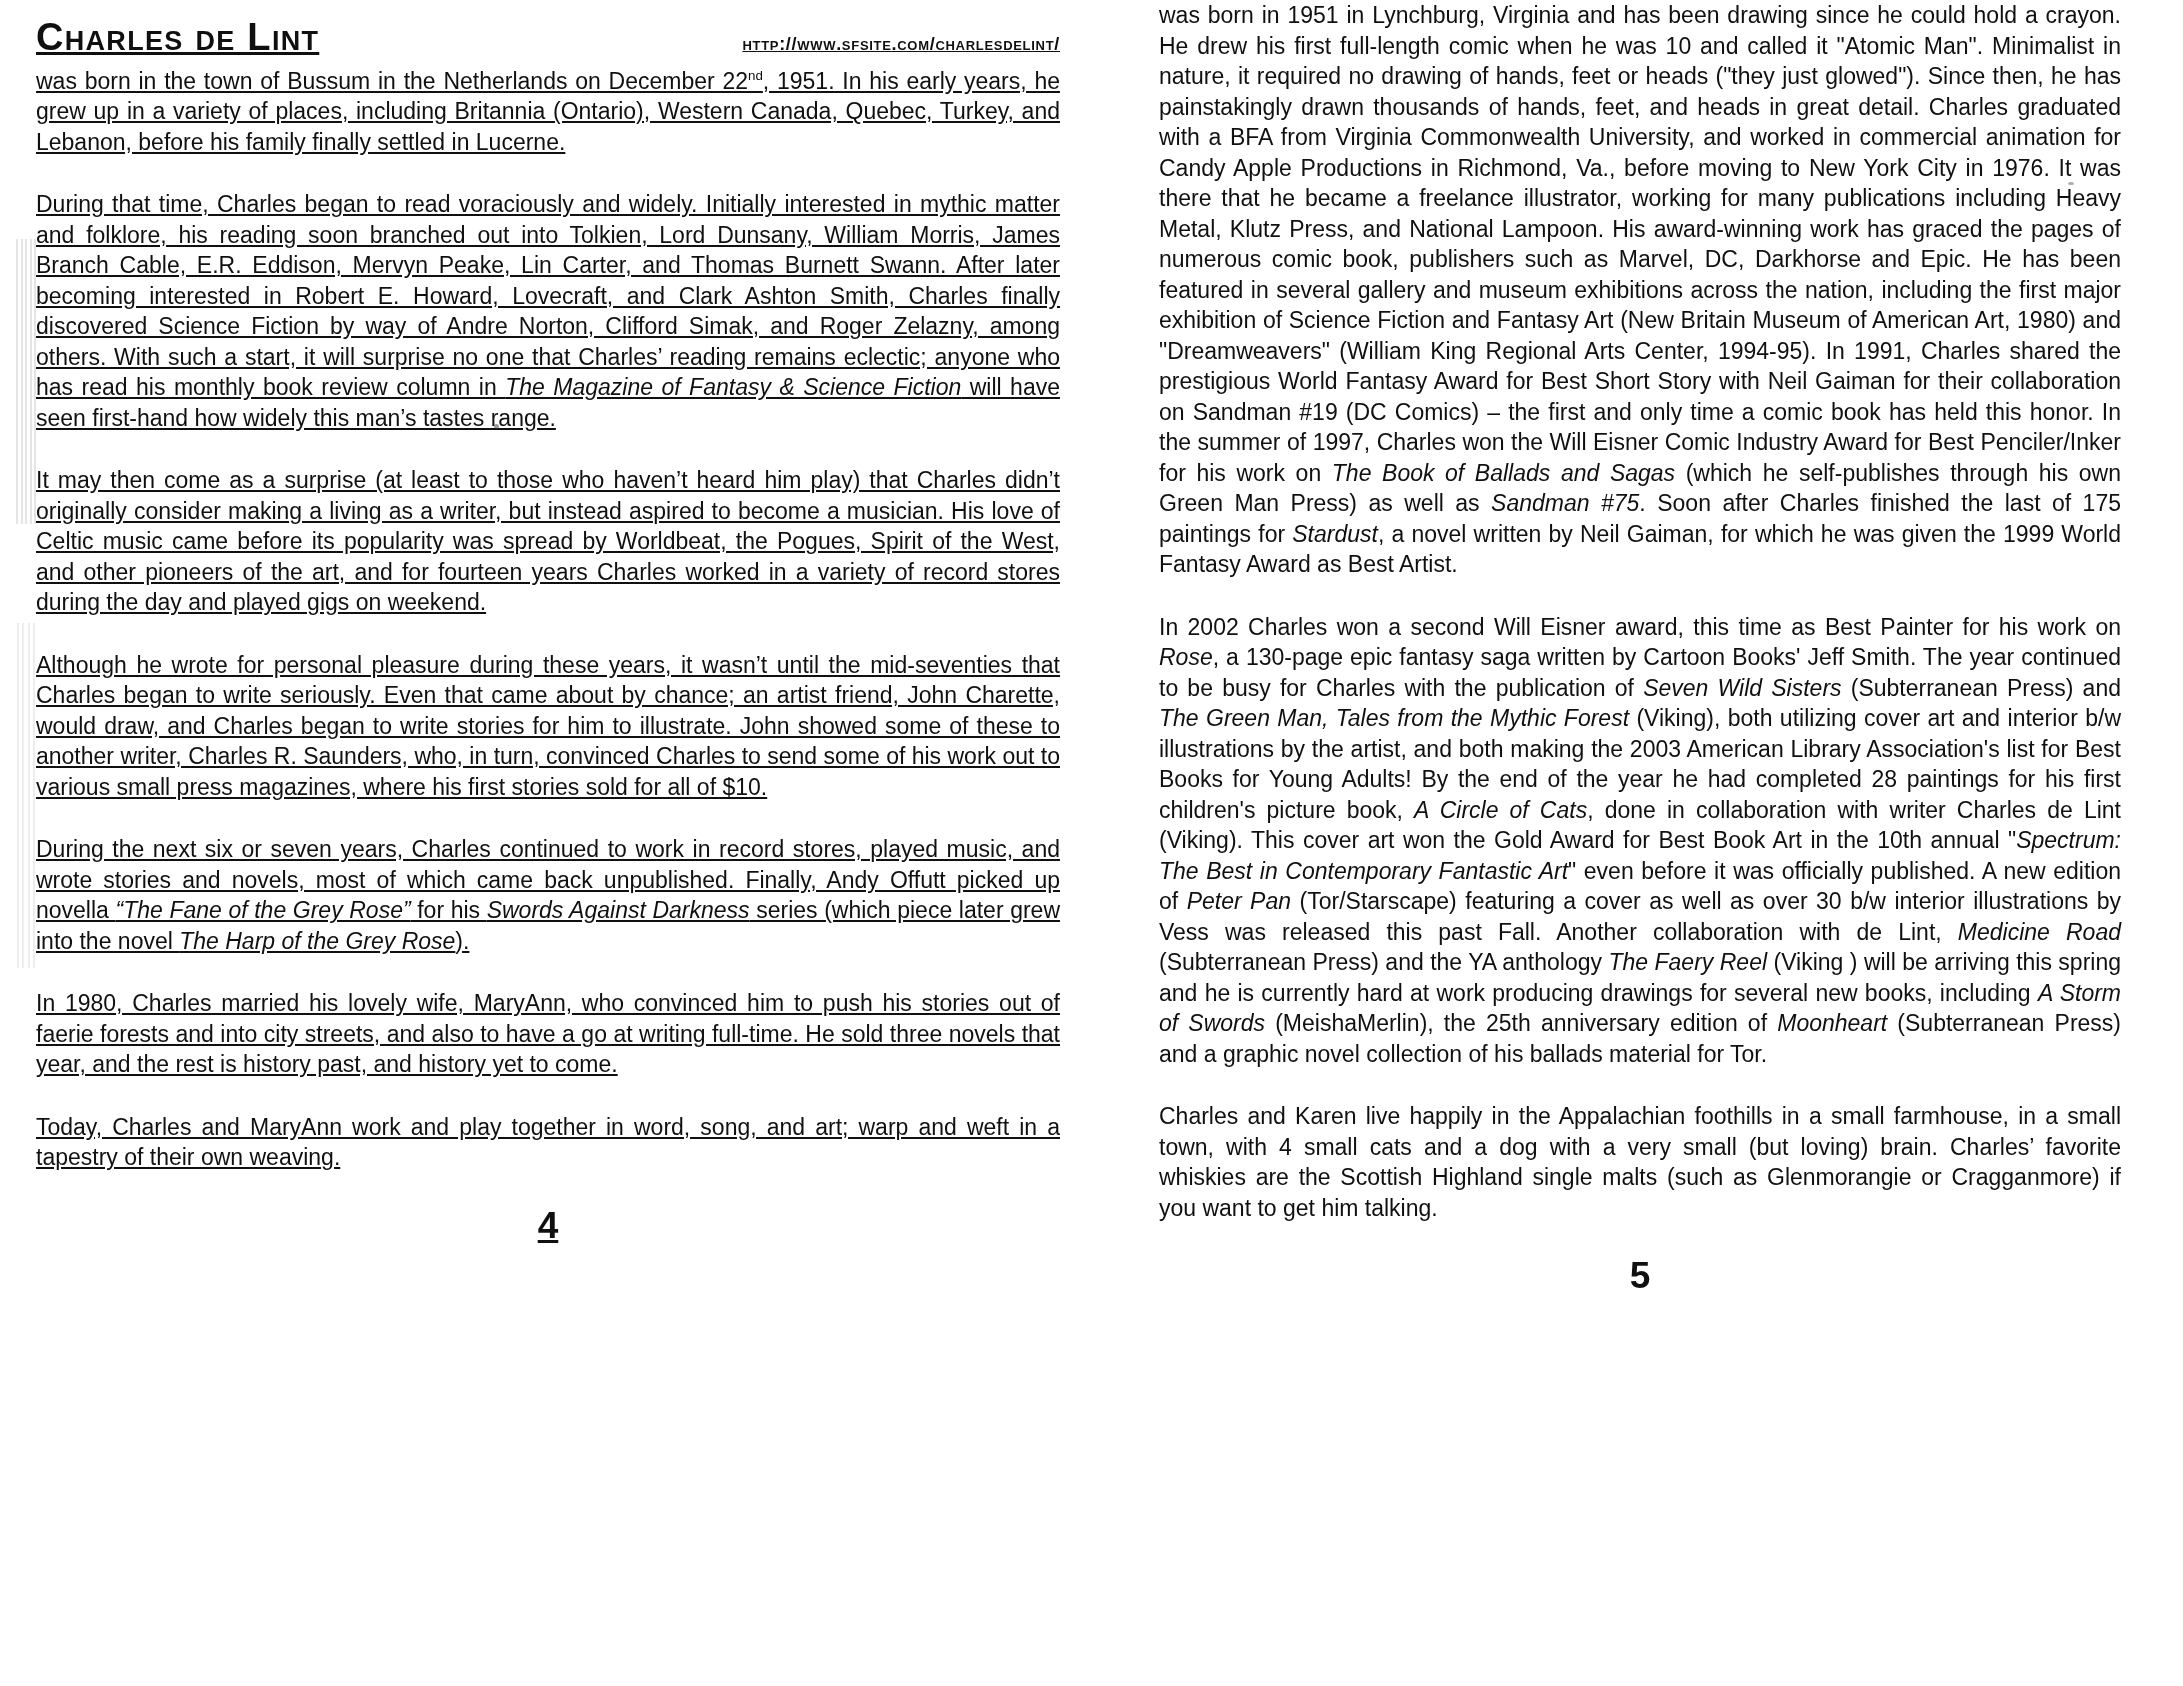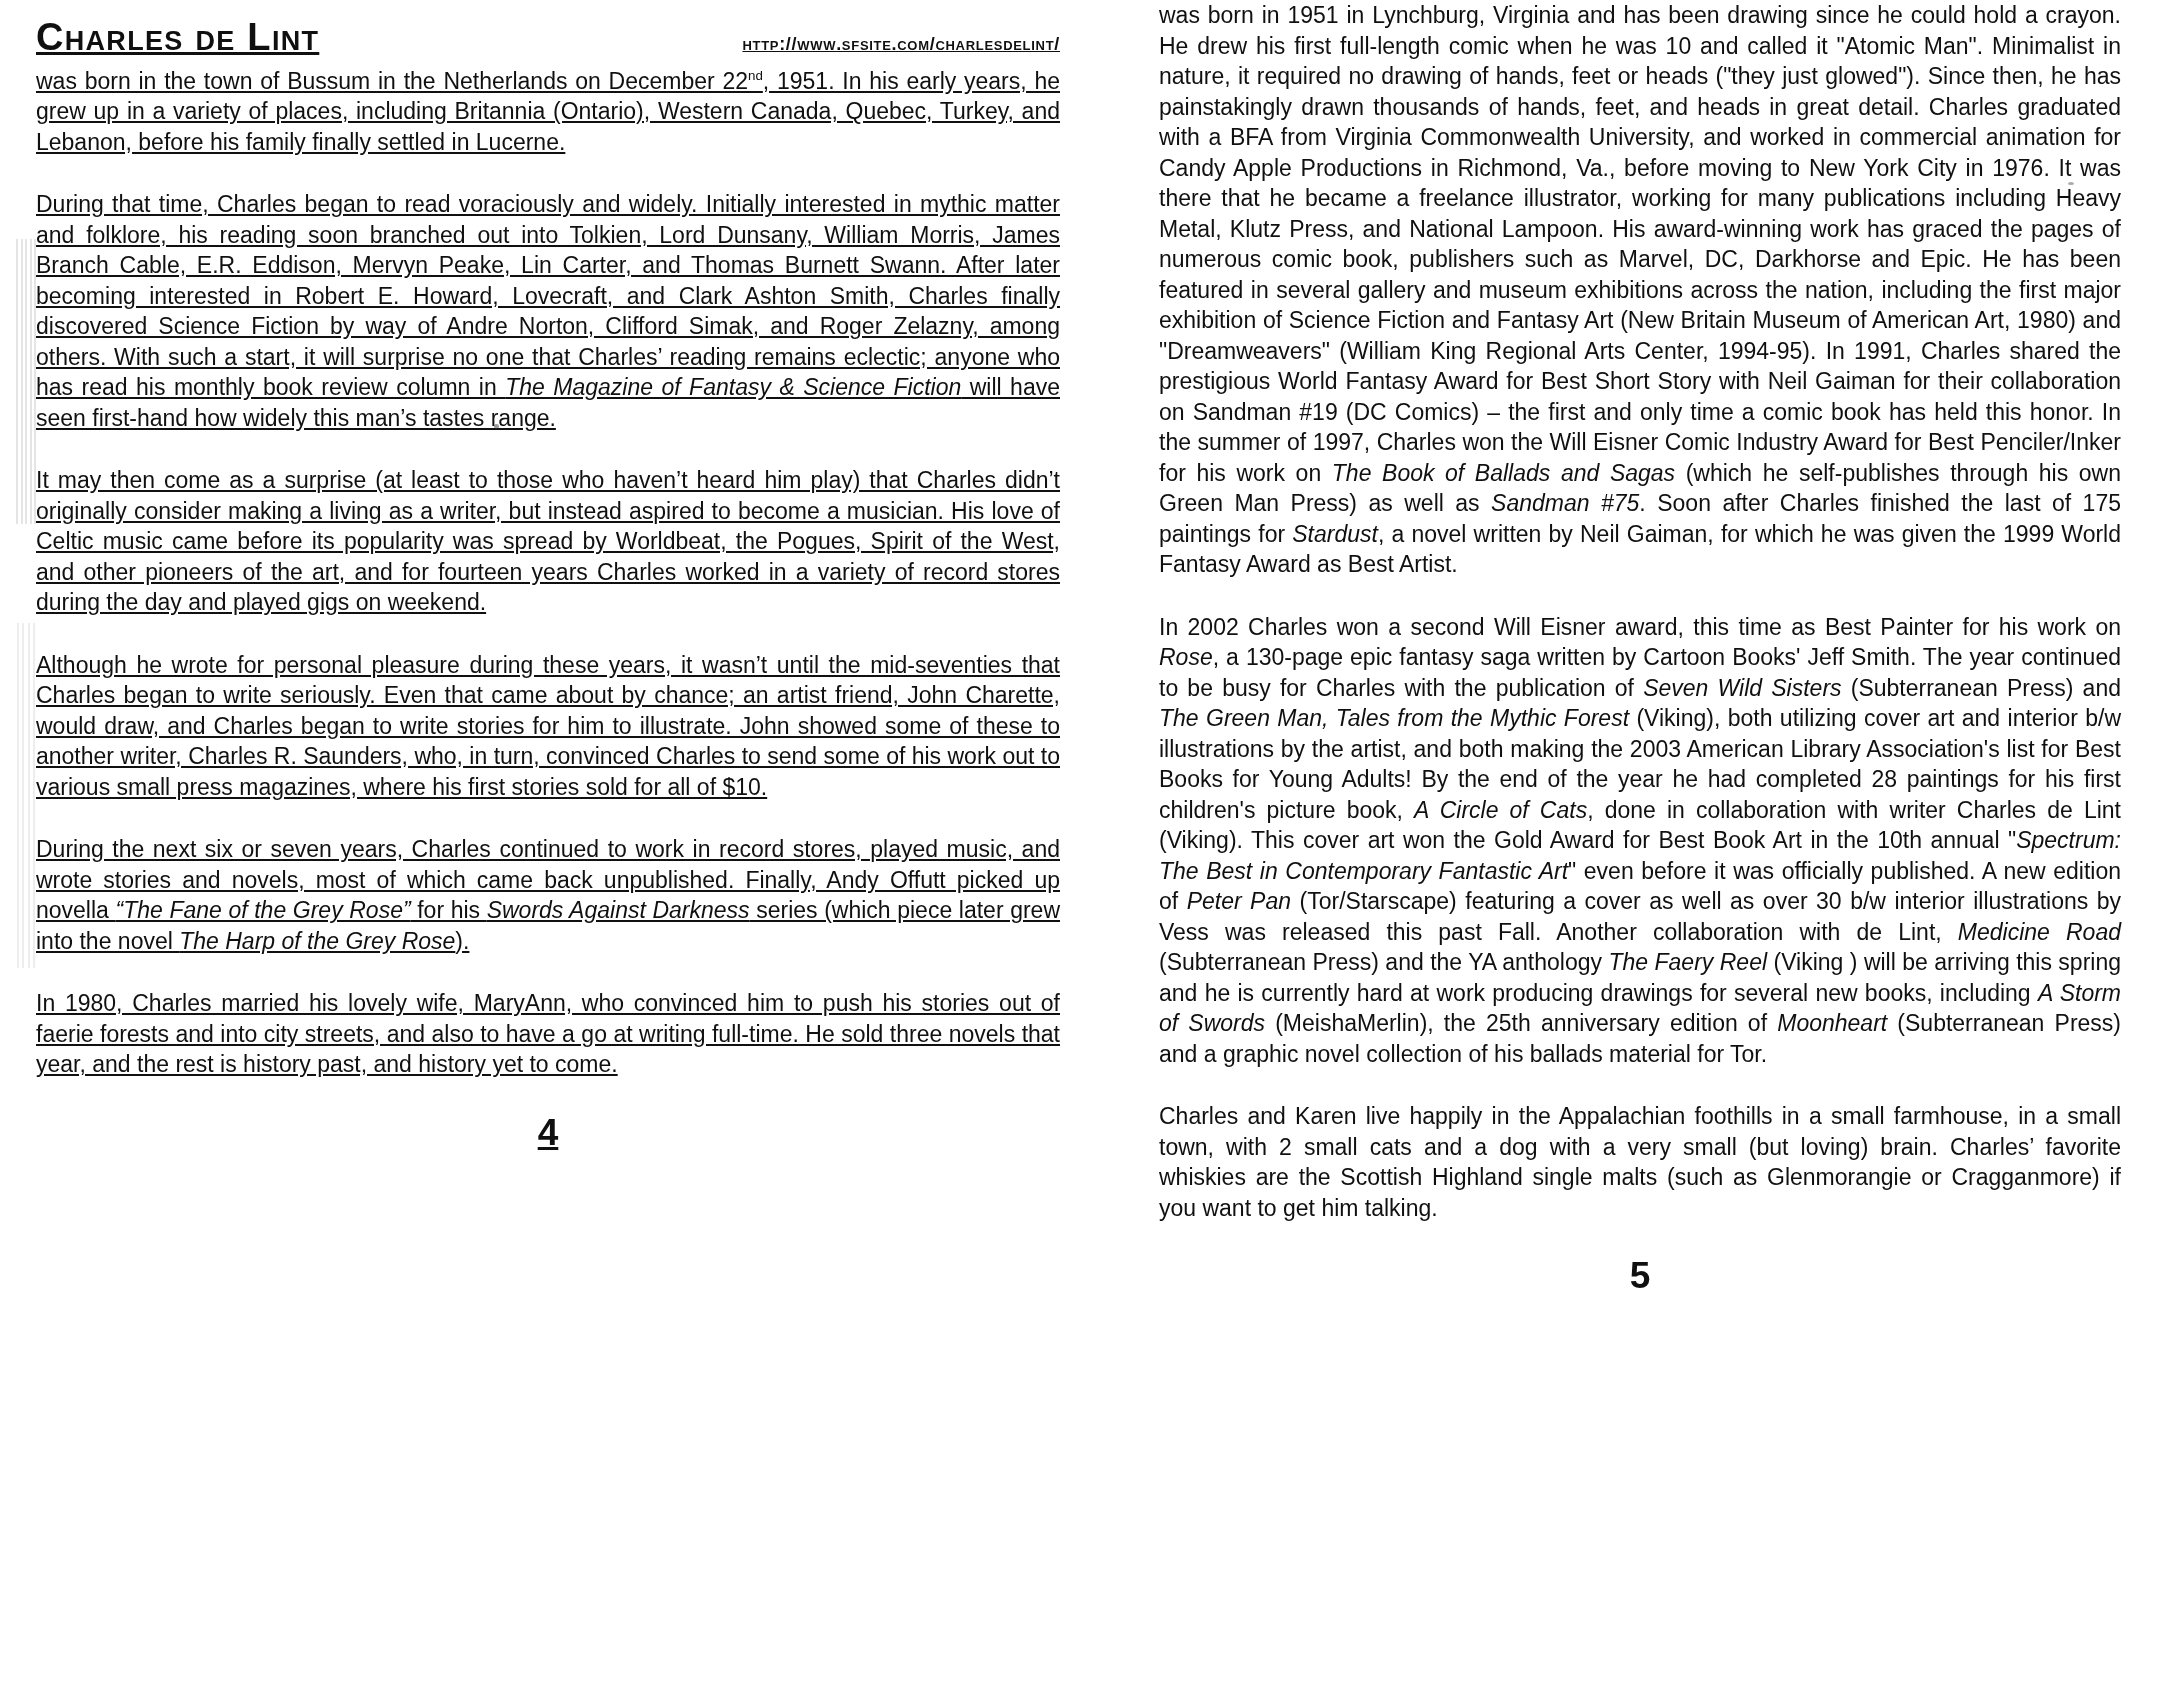--- a/index.html
+++ b/index.html
@@ -99,29 +99,30 @@
     <h1 class="page-title">Charles de Lint</h1>
     <span class="page-url">http://www.sfsite.com/charlesdelint/</span>
   </header>
   <div class="page-body">
       <p><span>was born in the town of Bussum in the Netherlands on December 22</span><sup>nd</sup><span>, 1951.  In his early years, he grew up in a variety of places, including Britannia (Ontario), Western Canada, Quebec, Turkey, and Lebanon, before his family finally settled in Lucerne.</span></p>
       <p><span>During that time, Charles began to read voraciously and widely.  Initially interested in mythic matter and folklore, his reading soon branched out into Tolkien, Lord Dunsany, William Morris, James Branch Cable, E.R. Eddison, Mervyn Peake, Lin Carter, and Thomas Burnett Swann.  After later becoming interested in Robert E. Howard, Lovecraft, and Clark Ashton Smith, Charles finally discovered Science Fiction by way of Andre Norton, Clifford Simak, and Roger Zelazny, among others.  With such a start, it will surprise no one that Charles’ reading remains eclectic; anyone who has read his monthly book review column in </span><i>The Magazine of Fantasy &amp; Science Fiction</i><span> will have seen first-hand how widely this man’s tastes range.</span></p>
       <p><span>It may then come as a surprise (at least to those who haven’t heard him play) that Charles didn’t originally consider making a living as a writer, but instead aspired to become a musician.  His love of Celtic music came before its popularity was spread by Worldbeat, the Pogues, Spirit of the West, and other pioneers of the art, and for fourteen years Charles worked in a variety of record stores during the day and played gigs on weekend.</span></p>
       <p><span>Although he wrote for personal pleasure during these years, it wasn’t until the mid-seventies that Charles began to write seriously.  Even that came about by chance; an artist friend, John Charette, would draw, and Charles began to write stories for him to illustrate.  John showed some of these to another writer, Charles R. Saunders, who, in turn, convinced Charles to send some of his work out to various small press magazines, where his first stories sold for all of $10.</span></p>
       <p><span>During the next six or seven years, Charles continued to work in record stores, played music, and wrote stories and novels, most of which came back unpublished.  Finally, Andy Offutt picked up novella </span><i>“The Fane of the Grey Rose”</i><span> for his </span><i>Swords Against Darkness</i><span> series (which piece later grew into the novel </span><i>The Harp of the Grey Rose</i><span>).</span></p>
       <p><span>In 1980, Charles married his lovely wife, MaryAnn, who convinced him to push his stories out of faerie forests and into city streets, and also to have a go at writing full-time.  He sold three novels that year, and the rest is history past, and history yet to come.</span></p>
+      <p><span>Today, Charles and MaryAnn work and play together in word, song, and art; warp and weft in a tapestry of their own weaving.</span></p>
     </div>
   <div class="page-number">4</div>
 </section>
 
 <section class="page page--right">
   <div class="page-body">
       <p><span>was born in 1951 in Lynchburg, Virginia and has been drawing since he could hold a crayon. He drew his first full-length comic when he was 10 and called it "Atomic Man". Minimalist in nature, it required no drawing of hands, feet or heads ("they just glowed"). Since then, he has painstakingly drawn thousands of hands, feet, and heads in great detail. Charles graduated with a BFA from Virginia Commonwealth University, and worked in commercial animation for Candy Apple Productions in Richmond, Va., before moving to New York City in 1976. It was there that he became a freelance illustrator, working for many publications including Heavy Metal, Klutz Press, and National Lampoon. His award-winning work has graced the pages of numerous comic book, publishers such as Marvel, DC, Darkhorse and Epic. He has been featured in several gallery and museum exhibitions across the nation, including the first major exhibition of Science Fiction and Fantasy Art (New Britain Museum of American Art, 1980) and "Dreamweavers" (William King Regional Arts Center, 1994-95). In 1991, Charles shared the prestigious World Fantasy Award for Best Short Story with Neil Gaiman for their collaboration on Sandman #19 (DC Comics) – the first and only time a comic book has held this honor. In the summer of 1997, Charles won the Will Eisner Comic Industry Award for Best Penciler/Inker for his work on </span><i>The Book of Ballads and Sagas</i><span> (which he self-publishes through his own Green Man Press) as well as </span><i>Sandman #75</i><span>. Soon after Charles finished the last of 175 paintings for </span><i>Stardust</i><span>, a novel written by Neil Gaiman, for which he was given the 1999 World Fantasy Award as Best Artist.</span></p>
       <p><span>In 2002 Charles won a second Will Eisner award, this time as Best Painter for his work on </span><i>Rose</i><span>, a 130-page epic fantasy saga written by Cartoon Books' Jeff Smith. The year continued to be busy for Charles with the publication of </span><i>Seven Wild Sisters</i><span> (Subterranean Press) and </span><i>The Green Man, Tales from the Mythic Forest</i><span> (Viking), both utilizing cover art and interior b/w illustrations by the artist, and both making the 2003 American Library Association's list for Best Books for Young Adults! By the end of the year he had completed 28 paintings for his first children's picture book, </span><i>A Circle of Cats</i><span>, done in collaboration with writer Charles de Lint (Viking). This cover art won the Gold Award for Best Book Art in the 10th annual "</span><i>Spectrum: The Best in Contemporary Fantastic Art</i><span>" even before it was officially published. A new edition of </span><i>Peter Pan</i><span> (Tor/Starscape) featuring a cover as well as over 30 b/w interior illustrations by Vess was released this past Fall. Another collaboration with de Lint, </span><i>Medicine Road</i><span> (Subterranean Press) and the YA anthology </span><i>The Faery Reel</i><span> (Viking ) will be arriving this spring and he is currently hard at work producing drawings for several new books, including </span><i>A Storm of Swords</i><span> (MeishaMerlin), the 25th anniversary edition of </span><i>Moonheart</i><span> (Subterranean Press) and a graphic novel collection of his ballads material for Tor.</span></p>
-      <p><span>Charles and Karen live happily in the Appalachian foothills in a small farmhouse, in a small town, with 2 small cats and a dog with a very small (but loving) brain.  Charles’ favorite whiskies are the Scottish Highland single malts (such as Glenmorangie or Cragganmore) if you want to get him talking.</span></p>
+      <p><span>Charles and Karen live happily in the Appalachian foothills in a small farmhouse, in a small town, with 4 small cats and a dog with a very small (but loving) brain.  Charles’ favorite whiskies are the Scottish Highland single malts (such as Glenmorangie or Cragganmore) if you want to get him talking.</span></p>
     </div>
   <div class="page-number">5</div>
 </section>
 
 <div class="artifact artifact--streak1"></div>
 <div class="artifact artifact--streak2"></div>
 <div class="artifact artifact--dot1"></div>
 <div class="artifact artifact--dot2"></div>
 
 

